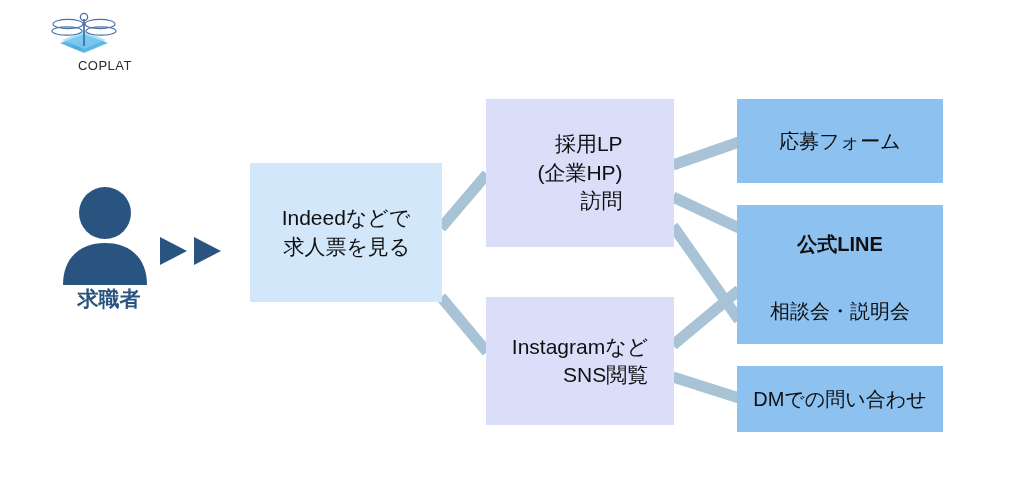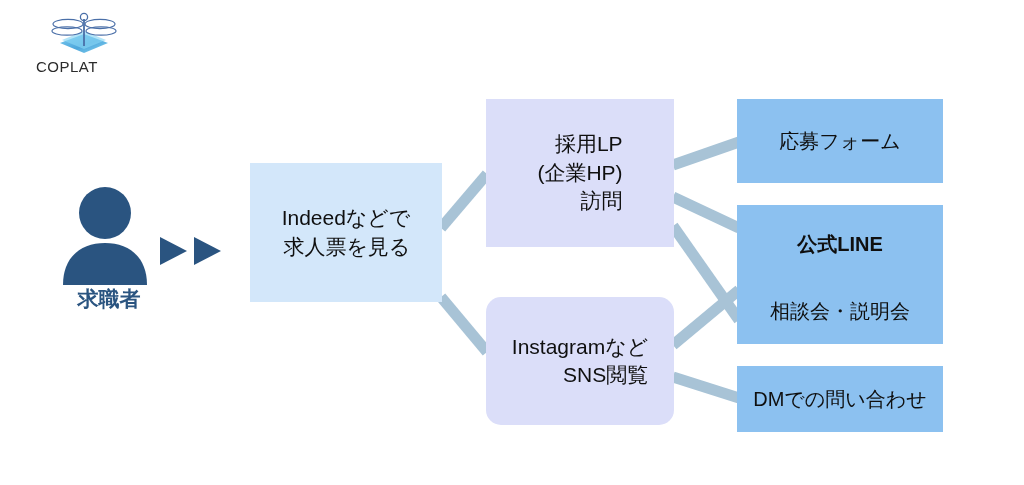--- a/index.html
+++ b/index.html
@@ -33,22 +33,22 @@
     left: 14px;
     top: 0;
     width: 68px;
     height: 46px;
   }
   #logo-text {
     position: absolute;
     left: 0;
     top: 46px;
     width: 96px;
-    text-align: left;
-    font-size: 15px;
+    text-align: right;
+    font-size: 13px;
     letter-spacing: 0.5px;
     color: #2b2b2b;
     font-family: "Liberation Sans", sans-serif;
   }
 
   
   #title {
     position: absolute;
     left: 0;
     top: 25px;
@@ -192,21 +192,21 @@
     <polygon points="34,1 34,29 61,15" fill="#2a5480"></polygon>
   </svg>
 
   <div class="node node-entry" style="left:250px; top:163px; width:192px; height:139px;">Indeedなどで
 求人票を見る</div>
 
   <div class="node node-mid" style="left:486px; top:99px; width:188px; height:148px;">採用LP
 (企業HP)
 訪問</div>
 
-  <div class="node node-mid" style="left:486px; top:297px; width:188px; height:128px;border-radius:15px;">Instagramなど
+  <div class="node node-mid" style="left:486px; top:297px; width:188px; height:128px;">Instagramなど
 SNS閲覧</div>
 
   <div class="node node-leaf" style="left:737px; top:99px; width:206px; height:84px;">応募フォーム</div>
 
   <div class="node node-leaf" style="left:737px; top:205px; width:206px; height:78px;font-weight:bold;">公式LINE</div>
 
   <div class="node node-leaf" style="left:737px; top:278px; width:206px; height:66px;">相談会・説明会</div>
 
   <div class="node node-leaf" style="left:737px; top:366px; width:206px; height:66px;">DMでの問い合わせ</div>
 

